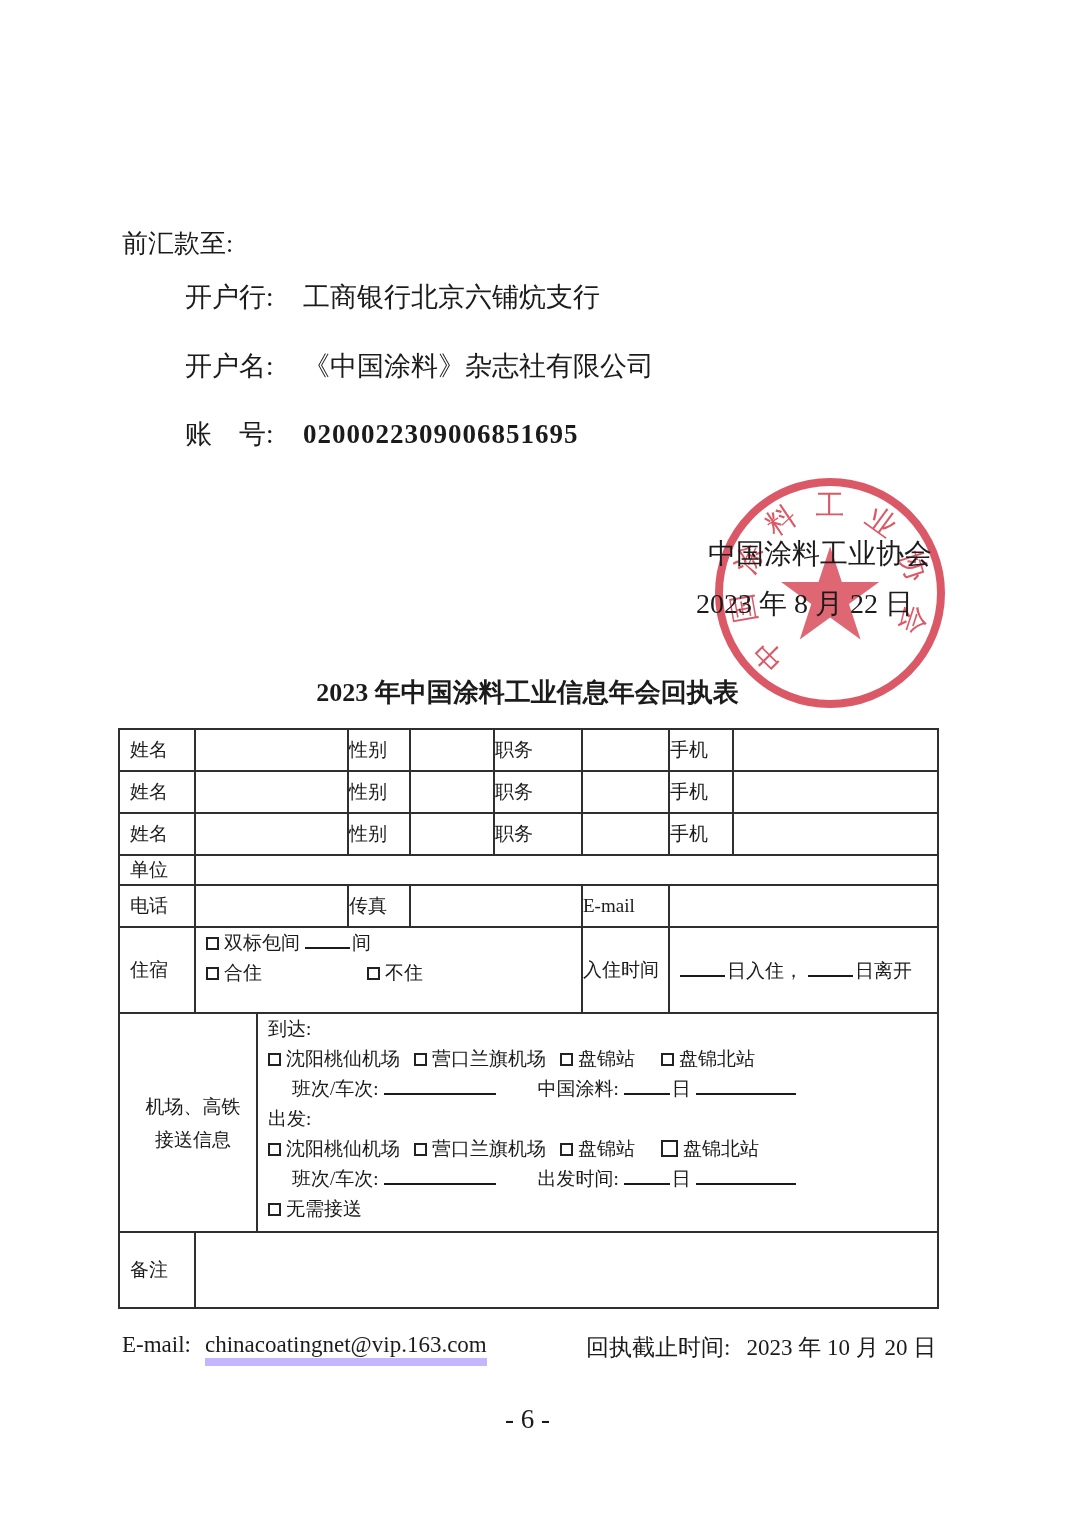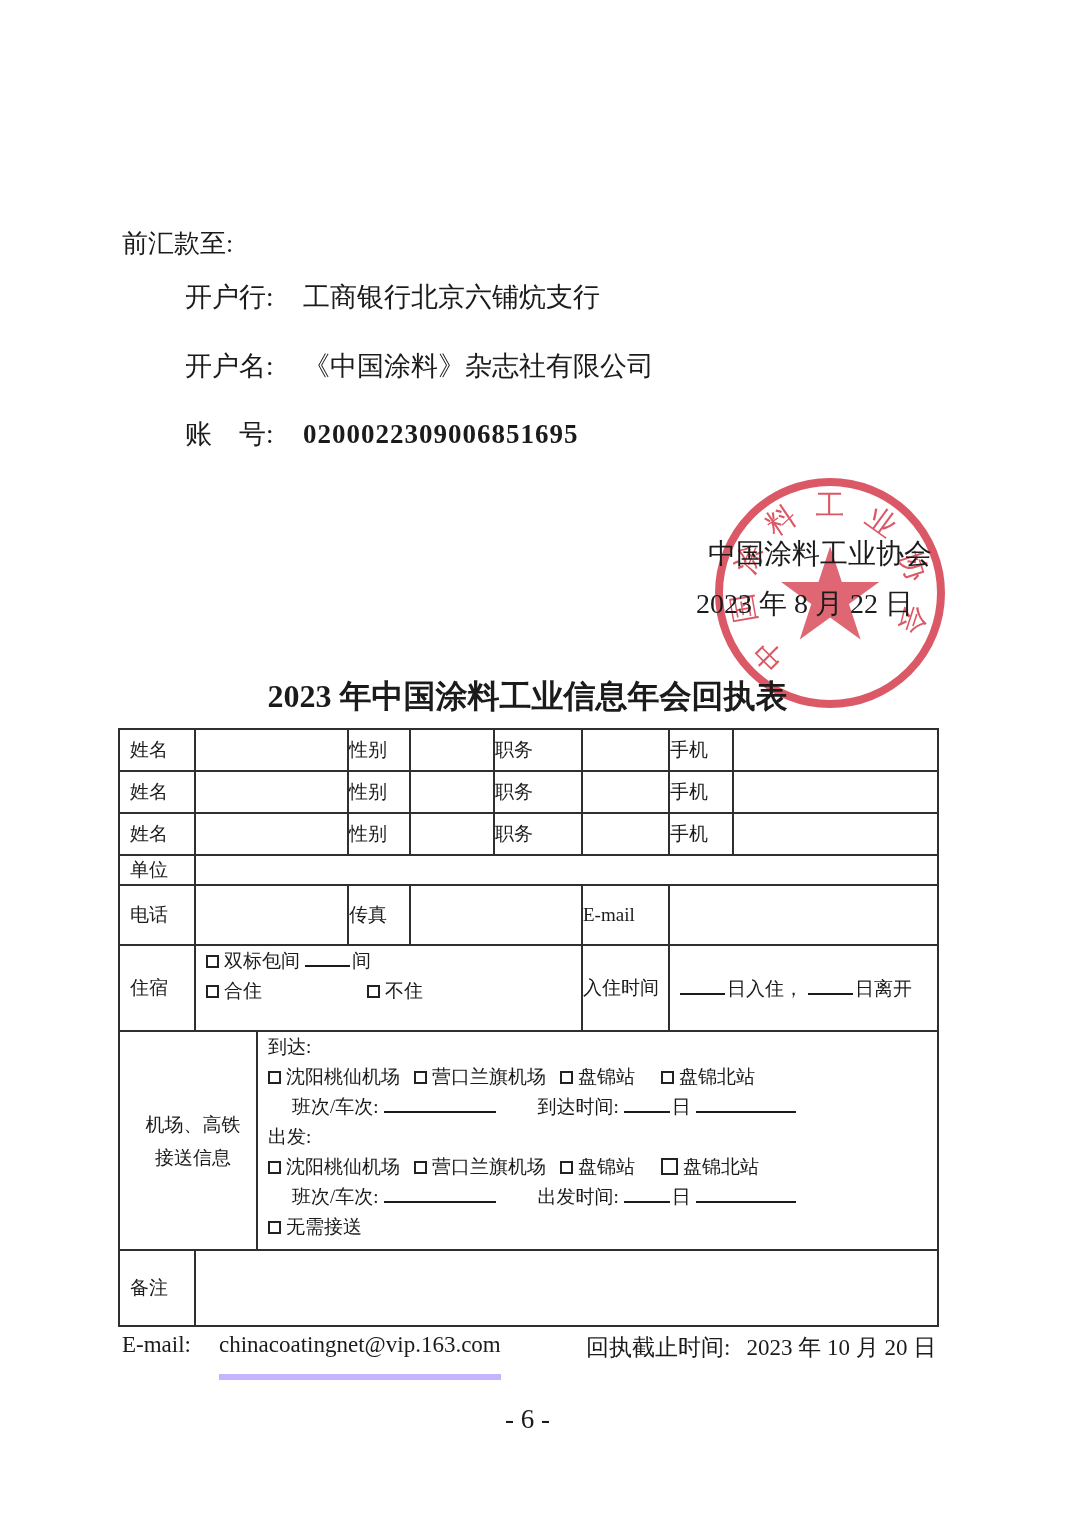--- a/index.html
+++ b/index.html
@@ -25,30 +25,30 @@
            color:rgba(213,60,75,.78); }
   .arc   { position:absolute; left:50%; top:50%; width:32px; height:32px; margin:-16px 0 0 -16px;
            text-align:center; line-height:32px; font-size:29px; color:rgba(213,60,75,.85);
            transform:rotate(var(--a)) translateY(-88px); }
 
   .seal-org  { position:absolute; left:708px; top:535px; font-size:28px; z-index:3; white-space:nowrap; }
   .seal-date { position:absolute; left:696px; top:585px; font-size:28px; z-index:3; white-space:nowrap; }
 
   
   .form-title { position:absolute; left:118px; top:675px; width:819px; text-align:center;
-                font-size:32px; font-weight:bold; z-index:3; }
+                font-size:26px; font-weight:bold; z-index:3; }
 
   
   table.form { position:absolute; left:118px; top:728px; width:819px; z-index:2;
                border-collapse:collapse; table-layout:fixed; font-size:19px; }
   table.form td { border:2px solid #2f2f2f; padding:0 0 0 10px; overflow:hidden; }
   table.form td.c { text-align:left; padding:0; }
   tr.r-person  { height:42px; }
   tr.r-unit    { height:30px; }
-  tr.r-phone   { height:60px;border-radius:11px; }
+  tr.r-phone   { height:42px;border-radius:11px; }
   tr.r-lodging { height:86px; }
   tr.r-transfer{ height:219px; }
   tr.r-remark  { height:76px; }
 
   .cb { display:inline-block; width:13px; height:13px; border:2px solid #222;
         margin-right:5px; vertical-align:-1px; box-sizing:border-box; background:#fff; }
   .cb.lg { width:17px; height:17px; vertical-align:-2px; }
 
   .u { display:inline-block; border-bottom:2px solid #1b1b1b; height:18px;
        vertical-align:baseline; margin:0 2px 0 5px; }
@@ -63,21 +63,21 @@
 
   td.t-label { text-align:center; padding:0; line-height:33px; }
   td.t-cell  { vertical-align:top; padding:6px 4px 0 13px; }
   .t-line { line-height:30px; white-space:nowrap; }
   .t-ind  { padding-left:24px; }
   .gap40  { display:inline-block; width:40px; }
   .m14 { margin-right:14px; } .m26 { margin-right:26px; }
 
   
   .foot-email { position:absolute; left:122px; top:1332px; font-size:23px; white-space:nowrap; }
-  .foot-email .ev { border-bottom:6px solid #c4b5fd; padding-bottom:17px; margin-left:28px;
+  .foot-email .ev { border-bottom:8px solid #c4b5fd; padding-bottom:1px; margin-left:14px;
                     font-family:"Liberation Serif","DejaVu Serif",serif; }
   .foot-deadline { position:absolute; left:586px; top:1332px; font-size:23px; white-space:nowrap; }
   .foot-deadline .dv { margin-left:16px; }
   .pagenum { position:absolute; left:118px; top:1404px; width:819px; text-align:center; font-size:27px; }
 </style>
 </head>
 <body>
 
 <div class="page">
 
@@ -188,21 +188,21 @@
       <td class="t-label" colspan="2">
         <div>机场、高铁</div>
         <div>接送信息</div>
       </td>
       <td class="t-cell" colspan="7">
         <div class="t-line">到达:</div>
         <div class="t-line">
           <span class="opt m14"><span class="cb"></span><span>沈阳桃仙机场</span></span><span class="opt m14"><span class="cb"></span><span>营口兰旗机场</span></span><span class="opt m26"><span class="cb"></span><span>盘锦站</span></span><span class="opt"><span class="cb"></span><span>盘锦北站</span></span>
         </div>
         <div class="t-line t-ind">
-          <span>班次/车次:</span><span class="u u110"></span><span class="gap40"></span><span>到达时间:</span><span class="u u48"></span><span>日</span><span class="u u100"></span>
+          <span>班次/车次:</span><span class="u u110"></span><span class="gap40"></span><span>中国涂料:</span><span class="u u48"></span><span>日</span><span class="u u100"></span>
         </div>
         <div class="t-line">出发:</div>
         <div class="t-line">
           <span class="opt m14"><span class="cb"></span><span>沈阳桃仙机场</span></span><span class="opt m14"><span class="cb"></span><span>营口兰旗机场</span></span><span class="opt m26"><span class="cb"></span><span>盘锦站</span></span><span class="opt"><span class="cb lg"></span><span>盘锦北站</span></span>
         </div>
         <div class="t-line t-ind">
           <span>班次/车次:</span><span class="u u110"></span><span class="gap40"></span><span>出发时间:</span><span class="u u48"></span><span>日</span><span class="u u100"></span>
         </div>
         <div class="t-line">
           <span class="opt"><span class="cb"></span><span>无需接送</span></span>

